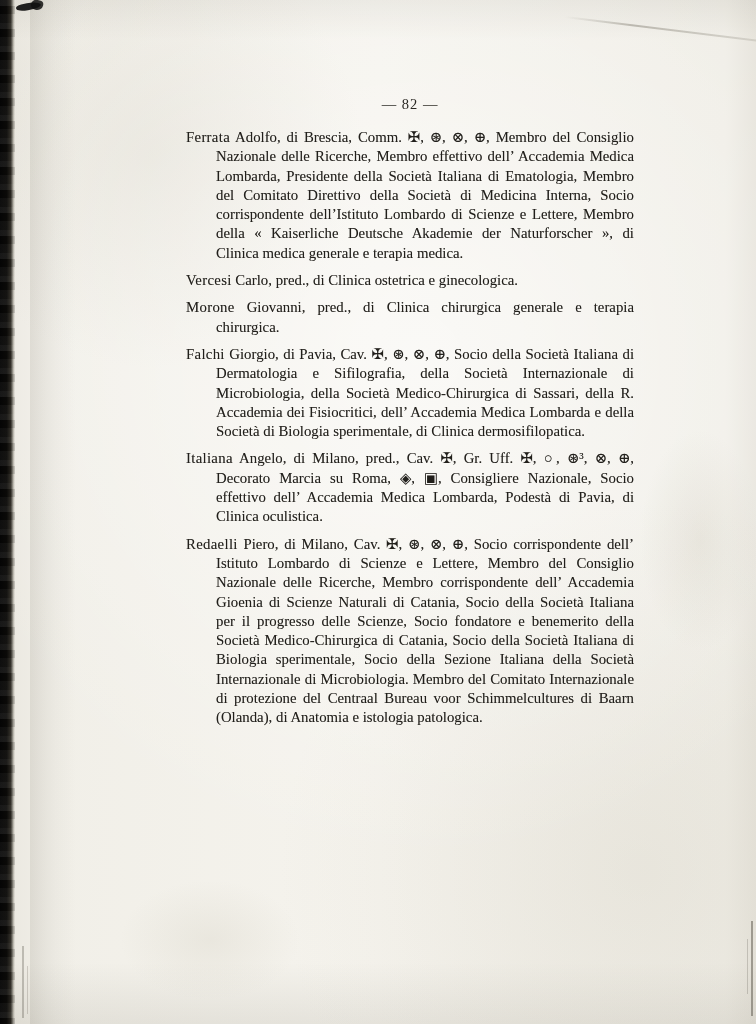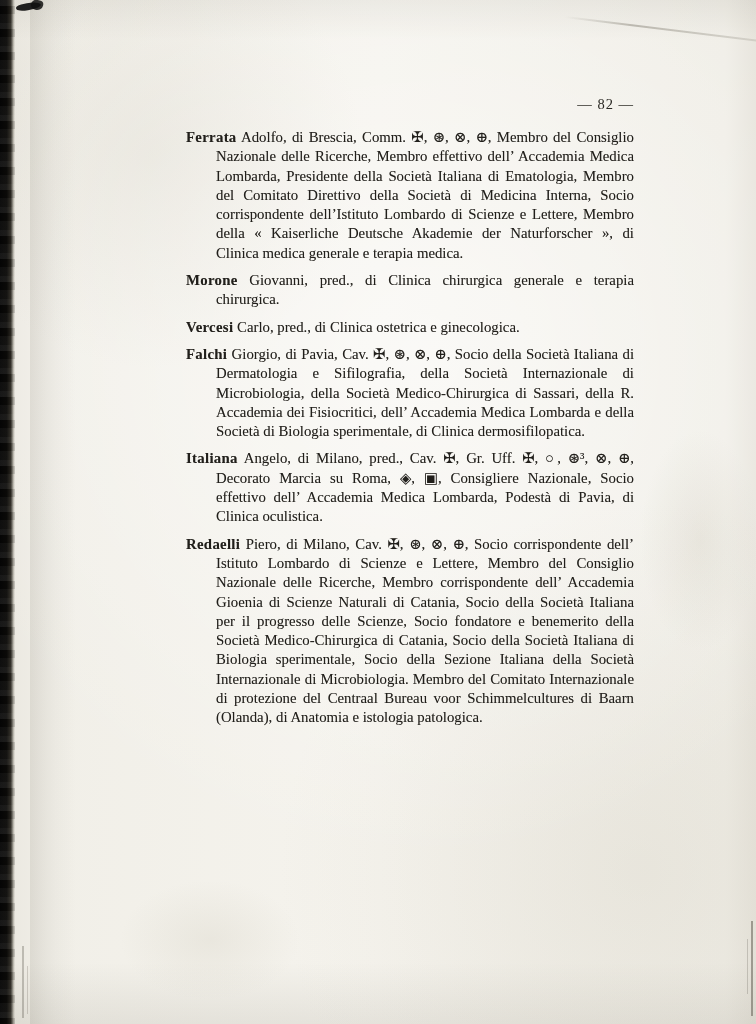--- a/index.html
+++ b/index.html
@@ -49,36 +49,36 @@
   .edge-r2 { right: 8px; bottom: 30px; width: 1px; height: 55px; background: rgba(70,66,56,0.22); }
   .edge-bl1 { left: 22px; bottom: 6px; width: 2px; height: 72px; background: rgba(80,75,65,0.30); }
   .edge-bl2 { left: 27px; bottom: 10px; width: 1px; height: 48px; background: rgba(80,75,65,0.22); }
   .stain-1 { left: 640px; top: 430px; width: 120px; height: 220px; border-radius: 50%;
              background: radial-gradient(closest-side, rgba(190,184,166,0.20), rgba(190,184,166,0)); }
   .stain-2 { left: 120px; top: 880px; width: 180px; height: 120px; border-radius: 50%;
              background: radial-gradient(closest-side, rgba(190,184,166,0.18), rgba(190,184,166,0)); }
   
   .page-number {
     position: absolute; left: 186px; top: 96px; width: 448px;
-    text-align: right; color: #2a2823;
+    text-align: center; color: #2a2823;
     font-size: 14.5px; letter-spacing: 1px;
   }
   .text-block {
     position: absolute; left: 186px; top: 128px; width: 448px;
     color: #211f1b;
     font-size: 14.8px; line-height: 19.3px;
     text-align: justify;
     text-shadow: 0 0 0.5px rgba(33,31,27,0.35);
   }
   .entry {
     margin: 0 0 8px 0;
     padding-left: 30px;
     text-indent: -30px;
   }
-  .surname { font-weight: 700; letter-spacing: 0.3px; margin-top: 32px; }
+  .surname { font-weight: 400; letter-spacing: 0.3px; margin-top: 32px; }
   .subject { }
 </style>
 </head>
 <body>
 
 <div class="scan">
 
   <div class="binding"></div>
   <div class="fold-shadow"></div>
   <div class="artifact mark-a"></div>
@@ -90,23 +90,23 @@
   <div class="artifact edge-bl2"></div>
   <div class="artifact stain-1"></div>
   <div class="artifact stain-2"></div>
 
   <div class="page-number">— 82 —</div>
 
   <div class="text-block">
 
     <p class="entry"><span class="surname">Ferrata</span><span> Adolfo, di Brescia, Comm. ✠, ⊛, ⊗, ⊕, Membro del Consiglio Nazionale delle Ricerche, Membro effettivo dell’ Accademia Medica Lombarda, Presidente della Società Italiana di Ematologia, Membro del Comitato Direttivo della Società di Medicina Interna, Socio corrispondente dell’Istituto Lombardo di Scienze e Lettere, Membro della « Kaiserliche Deutsche Akademie der Naturforscher », di </span><span class="subject">Clinica medica generale e terapia medica</span><span>.</span></p>
 
+    <p class="entry"><span class="surname">Vercesi</span><span> Carlo, pred., di </span><span class="subject">Clinica ostetrica e ginecologica</span><span>.</span></p>
+
     <p class="entry"><span class="surname">Morone</span><span> Giovanni, pred., di </span><span class="subject">Clinica chirurgica generale e terapia chirurgica</span><span>.</span></p>
-
-    <p class="entry"><span class="surname">Vercesi</span><span> Carlo, pred., di </span><span class="subject">Clinica ostetrica e ginecologica</span><span>.</span></p>
 
     <p class="entry"><span class="surname">Falchi</span><span> Giorgio, di Pavia, Cav. ✠, ⊛, ⊗, ⊕, Socio della Società Italiana di Dermatologia e Sifilografia, della Società Internazionale di Microbiologia, della Società Medico-Chirurgica di Sassari, della R. Accademia dei Fisiocritici, dell’ Accademia Medica Lombarda e della Società di Biologia sperimentale, di </span><span class="subject">Clinica dermosifilopatica</span><span>.</span></p>
 
     <p class="entry"><span class="surname">Italiana</span><span> Angelo, di Milano, pred., Cav. ✠, Gr. Uff. ✠, ○, ⊛³, ⊗, ⊕, Decorato Marcia su Roma, ◈, ▣, Consigliere Nazionale, Socio effettivo dell’ Accademia Medica Lombarda, Podestà di Pavia, di </span><span class="subject">Clinica oculistica</span><span>.</span></p>
 
     <p class="entry"><span class="surname">Redaelli</span><span> Piero, di Milano, Cav. ✠, ⊛, ⊗, ⊕, Socio corrispondente dell’ Istituto Lombardo di Scienze e Lettere, Membro del Consiglio Nazionale delle Ricerche, Membro corrispondente dell’ Accademia Gioenia di Scienze Naturali di Catania, Socio della Società Italiana per il progresso delle Scienze, Socio fondatore e benemerito della Società Medico-Chirurgica di Catania, Socio della Società Italiana di Biologia sperimentale, Socio della Sezione Italiana della Società Internazionale di Microbiologia. Membro del Comitato Internazionale di protezione del Centraal Bureau voor Schimmelcultures di Baarn (Olanda), di </span><span class="subject">Anatomia e istologia patologica</span><span>.</span></p>
 
   </div>
 </div>
 

